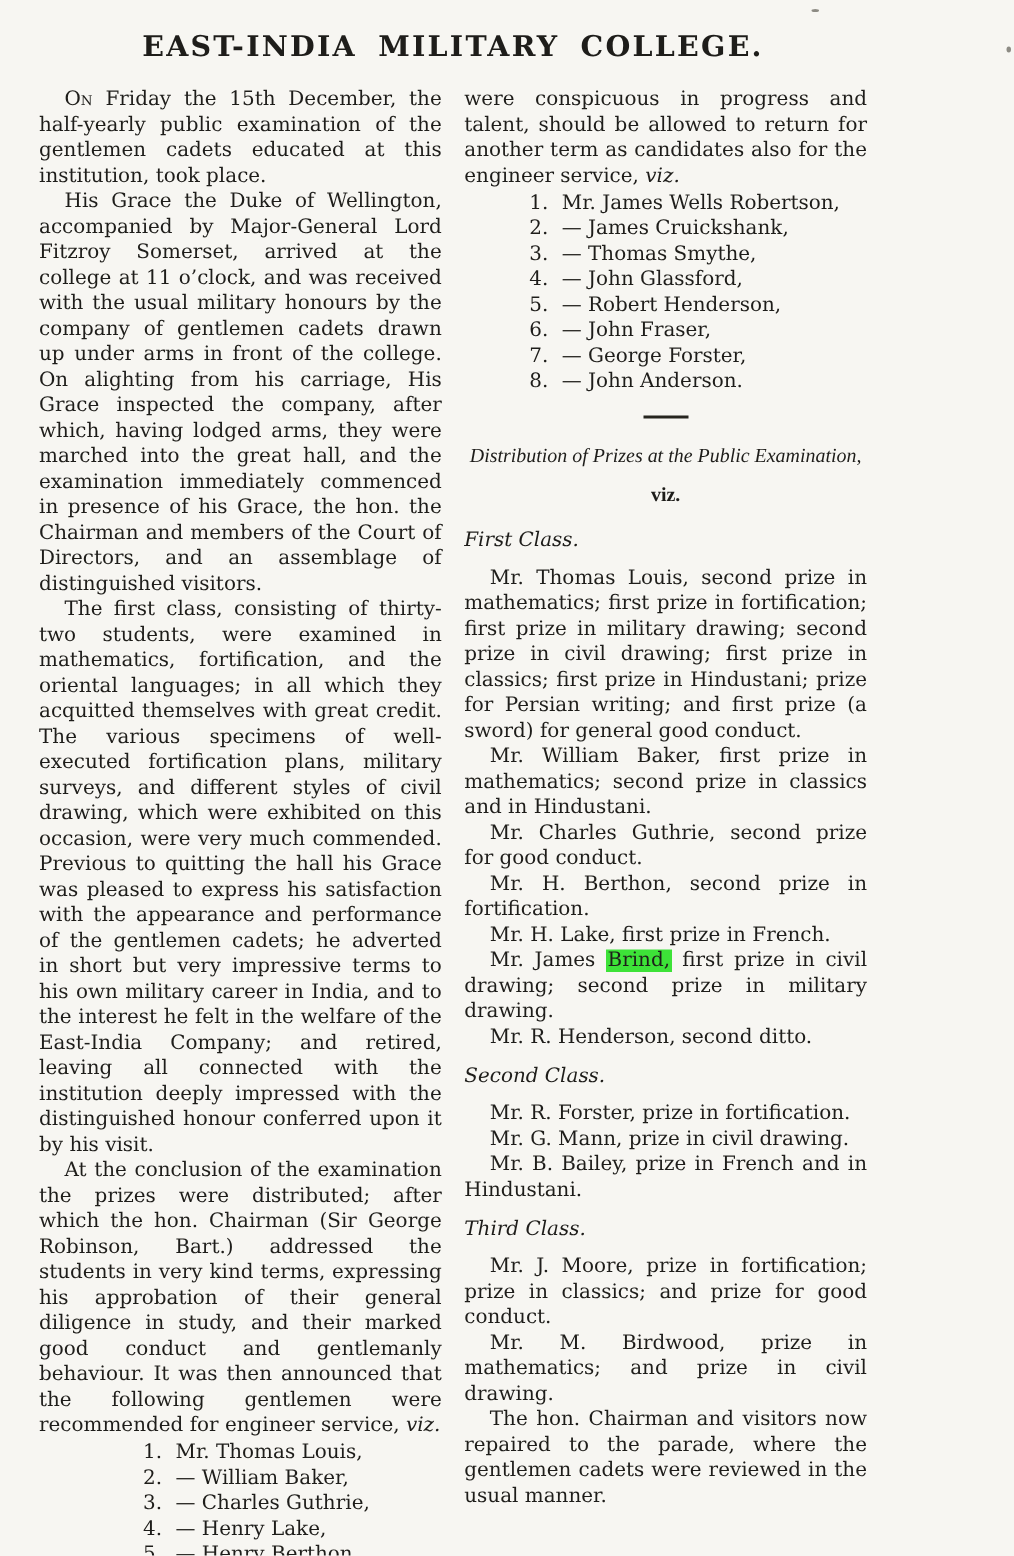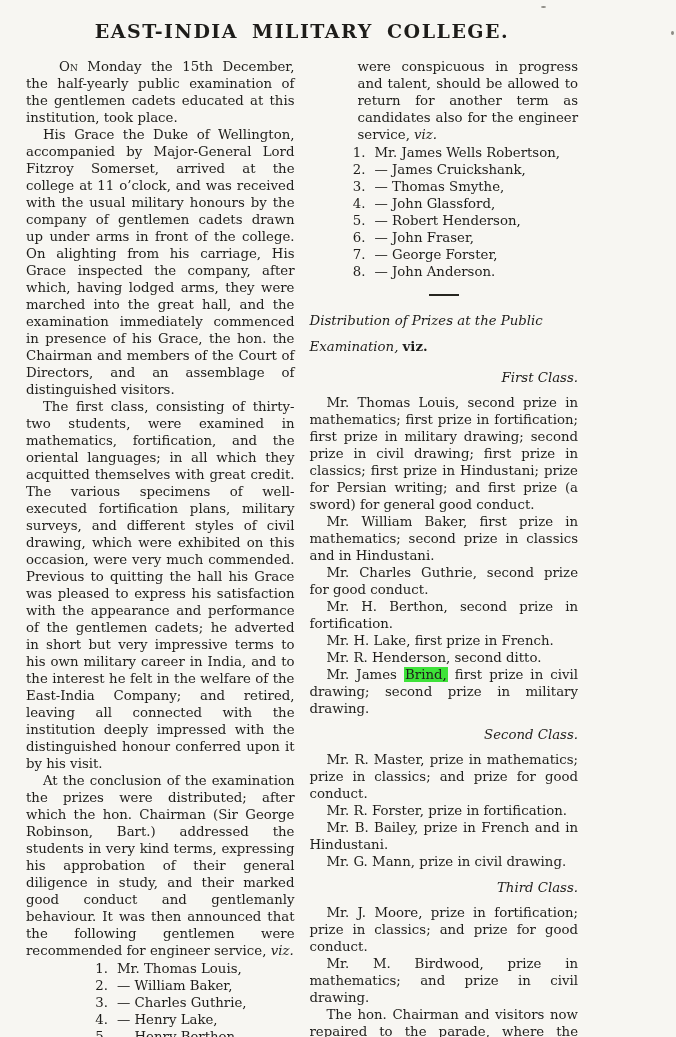--- a/index.html
+++ b/index.html
@@ -29,22 +29,22 @@
   }
   .cols {
     display: flex;
     gap: 15px;
     align-items: flex-start;
   }
   .col { flex: 1; font-size: 13.3px; line-height: 17px; text-align: justify; }
   .col.left  { max-width: 307px; }
   .col.right { max-width: 310px; }
   p.body { text-indent: 17px; }
-  p.noindent { text-indent: 0; margin-left: 48px; }
-  .sc { font-variant: small-caps; margin-left: 16px; }
+  p.noindent { text-indent: 0; }
+  .sc { font-variant: small-caps; }
   .it { font-style: italic; }
   ol.name-list {
     list-style: none;
     margin: 1px 0 1px 0;
   }
   ol.name-list li { display: flex; text-align: left; }
   ol.name-list .num {
     display: inline-block;
     width: 24px;
     text-align: right;
@@ -53,28 +53,29 @@
   }
   .left ol.name-list { padding-left: 58px; }
   .right ol.name-list { padding-left: 32px; }
   .divider {
     width: 30px;
     border-top: 2px solid #26251f;
     margin: 14px auto 12px auto;
   }
   .prizes-heading {
     font-style: italic;
-    text-align: left;
+    text-align: center;
     line-height: 26px;
     margin: 2px 0 4px 0;
+    font-family: Liberation Serif, serif;
   }
   .prizes-heading .rm { font-style: normal; font-weight: 600; }
   .class-heading {
     font-style: italic;
-    text-align: right;
+    text-align: left;
     margin: 9px 0 8px 0;
   }
   .hl {
     background: var(--hl, #3de238);
     padding: 0 1px;
   }
   .artifact {
     position: absolute;
     background: #8d8b84;
     border-radius: 50%;
@@ -87,21 +88,21 @@
 
 <div class="page">
   <div class="artifact a1"></div>
   <div class="artifact a2"></div>
 
   <h1 class="title">EAST-INDIA MILITARY COLLEGE.</h1>
 
   <div class="cols">
 
     <div class="col left">
-      <p class="body"><span class="sc">On</span><span> Monday the 15th December, the half-yearly public examination of the gentlemen cadets educated at this institution, took place.</span></p>
+      <p class="body"><span class="sc">On</span><span> Friday the 15th December, the half-yearly public examination of the gentlemen cadets educated at this institution, took place.</span></p>
       <p class="body">His Grace the Duke of Wellington, accompanied by Major-General Lord Fitzroy Somerset, arrived at the college at 11 o’clock, and was received with the usual military honours by the company of gentlemen cadets drawn up under arms in front of the college. On alighting from his carriage, His Grace inspected the company, after which, having lodged arms, they were marched into the great hall, and the examination immediately commenced in presence of his Grace, the hon. the Chairman and members of the Court of Directors, and an assemblage of distinguished visitors.</p>
       <p class="body">The first class, consisting of thirty-two students, were examined in mathematics, fortification, and the oriental languages; in all which they acquitted themselves with great credit. The various specimens of well-executed fortification plans, military surveys, and different styles of civil drawing, which were exhibited on this occasion, were very much commended. Previous to quitting the hall his Grace was pleased to express his satisfaction with the appearance and performance of the gentlemen cadets; he adverted in short but very impressive terms to his own military career in India, and to the interest he felt in the welfare of the East-India Company; and retired, leaving all connected with the institution deeply impressed with the distinguished honour conferred upon it by his visit.</p>
       <p class="body"><span>At the conclusion of the examination the prizes were distributed; after which the hon. Chairman (Sir George Robinson, Bart.) addressed the students in very kind terms, expressing his approbation of their general diligence in study, and their marked good conduct and gentlemanly behaviour. It was then announced that the following gentlemen were recommended for engineer service, </span><span class="it">viz.</span></p>
       <ol class="name-list">
         <li>
             <span class="num">1.</span>
             <span class="nm">Mr. Thomas Louis,</span>
           </li>
         <li>
             <span class="num">2.</span>
@@ -183,28 +184,27 @@
       <div class="divider"></div>
 
       <p class="prizes-heading"><span>Distribution of Prizes at the Public Examination, </span><span class="rm">viz.</span></p>
 
       <p class="class-heading">First Class.</p>
       <p class="body">Mr. Thomas Louis, second prize in mathematics; first prize in fortification; first prize in military drawing; second prize in civil drawing; first prize in classics; first prize in Hindustani; prize for Persian writing; and first prize (a sword) for general good conduct.</p>
       <p class="body">Mr. William Baker, first prize in mathematics; second prize in classics and in Hindustani.</p>
       <p class="body">Mr. Charles Guthrie, second prize for good conduct.</p>
       <p class="body">Mr. H. Berthon, second prize in fortification.</p>
       <p class="body">Mr. H. Lake, first prize in French.</p>
+      <p class="body"><span>Mr. James </span><span class="hl">Brind,</span><span> first prize in civil drawing; second prize in military drawing.</span></p>
       <p class="body">Mr. R. Henderson, second ditto.</p>
-      <p class="body"><span>Mr. James </span><span class="hl">Brind,</span><span> first prize in civil drawing; second prize in military drawing.</span></p>
 
       <p class="class-heading">Second Class.</p>
-      <p class="body">Mr. R. Master, prize in mathematics; prize in classics; and prize for good conduct.</p>
       <p class="body">Mr. R. Forster, prize in fortification.</p>
+      <p class="body">Mr. G. Mann, prize in civil drawing.</p>
       <p class="body">Mr. B. Bailey, prize in French and in Hindustani.</p>
-      <p class="body">Mr. G. Mann, prize in civil drawing.</p>
 
       <p class="class-heading">Third Class.</p>
       <p class="body">Mr. J. Moore, prize in fortification; prize in classics; and prize for good conduct.</p>
       <p class="body">Mr. M. Birdwood, prize in mathematics; and prize in civil drawing.</p>
       <p class="body">The hon. Chairman and visitors now repaired to the parade, where the gentlemen cadets were reviewed in the usual manner.</p>
     </div>
 
   </div>
 </div>
 

